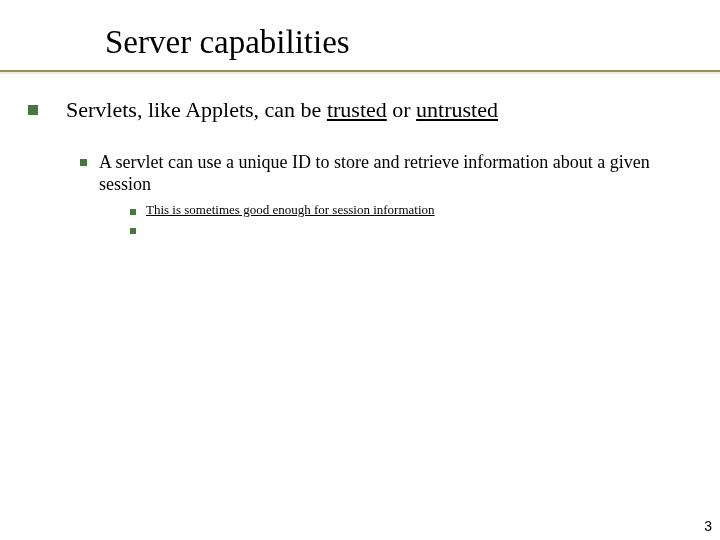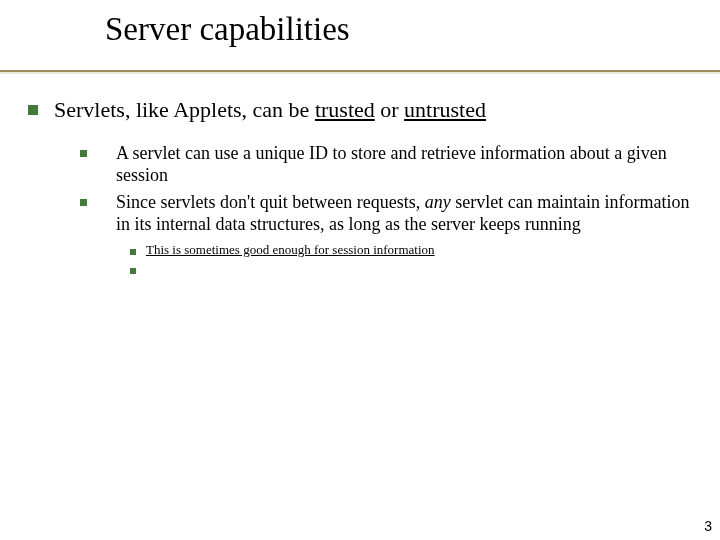--- a/index.html
+++ b/index.html
@@ -8,21 +8,21 @@
     height: 540px;
     background: #fff;
     font-family: "Times New Roman", Times, serif;
     color: #000;
     position: relative;
     overflow: hidden;
   }
   .title-wrap {
     position: absolute;
     left: 105px;
-    top: 11px;
+    top: 24px;
   }
   .title {
     font-size: 33px;
     font-weight: normal;
   }
   .underline {
     position: absolute;
     left: 0;
     top: 70px;
     width: 720px;
@@ -41,29 +41,29 @@
   }
   .content {
     position: absolute;
     left: 28px;
     top: 96px;
     right: 28px;
   }
   .lvl1 {
     display: flex;
     align-items: flex-start;
-    gap: 16px;
-    margin-bottom: 18px;
+    gap: 28px;
+    margin-bottom: 27px;
   }
   .lvl1 .txt { font-size: 22px; line-height: 1.25; }
   .lvl2-group { margin-left: 52px; }
   .lvl2 {
     display: flex;
     align-items: flex-start;
-    gap: 29px;
+    gap: 12px;
     margin-bottom: 4px;
   }
   .lvl2 .txt { font-size: 18px; line-height: 1.25; }
   .lvl3-group { margin-left: 50px; margin-top: 6px; }
   .lvl3 {
     display: flex;
     align-items: flex-start;
     gap: 10px;
     margin-bottom: 3px;
   }
@@ -101,26 +101,20 @@
     <span class="txt">
       <span>Servlets, like Applets, can be </span><span class="u">trusted</span><span> or </span><span class="u">untrusted</span>
     </span>
   </div>
 
   <div class="lvl2-group">
     <div class="lvl2">
       <span class="sq sq2"></span>
       <span class="txt">A servlet can use a unique ID to store and retrieve information about a given session</span>
     </div>
-    <div class="lvl2">
-      <span class="sq sq2"></span>
-      <span class="txt">
-        <span>Since servlets don't quit between requests, </span><span class="i">any</span><span> servlet can maintain information in its internal data structures, as long as the server keeps running</span>
-      </span>
-    </div>
 
     <div class="lvl3-group">
       <div class="lvl3">
         <span class="sq sq3"></span>
         <span class="txt">This is sometimes good enough for session information</span>
       </div>
       <div class="lvl3">
         <span class="sq sq3"></span>
       </div>
     </div>

